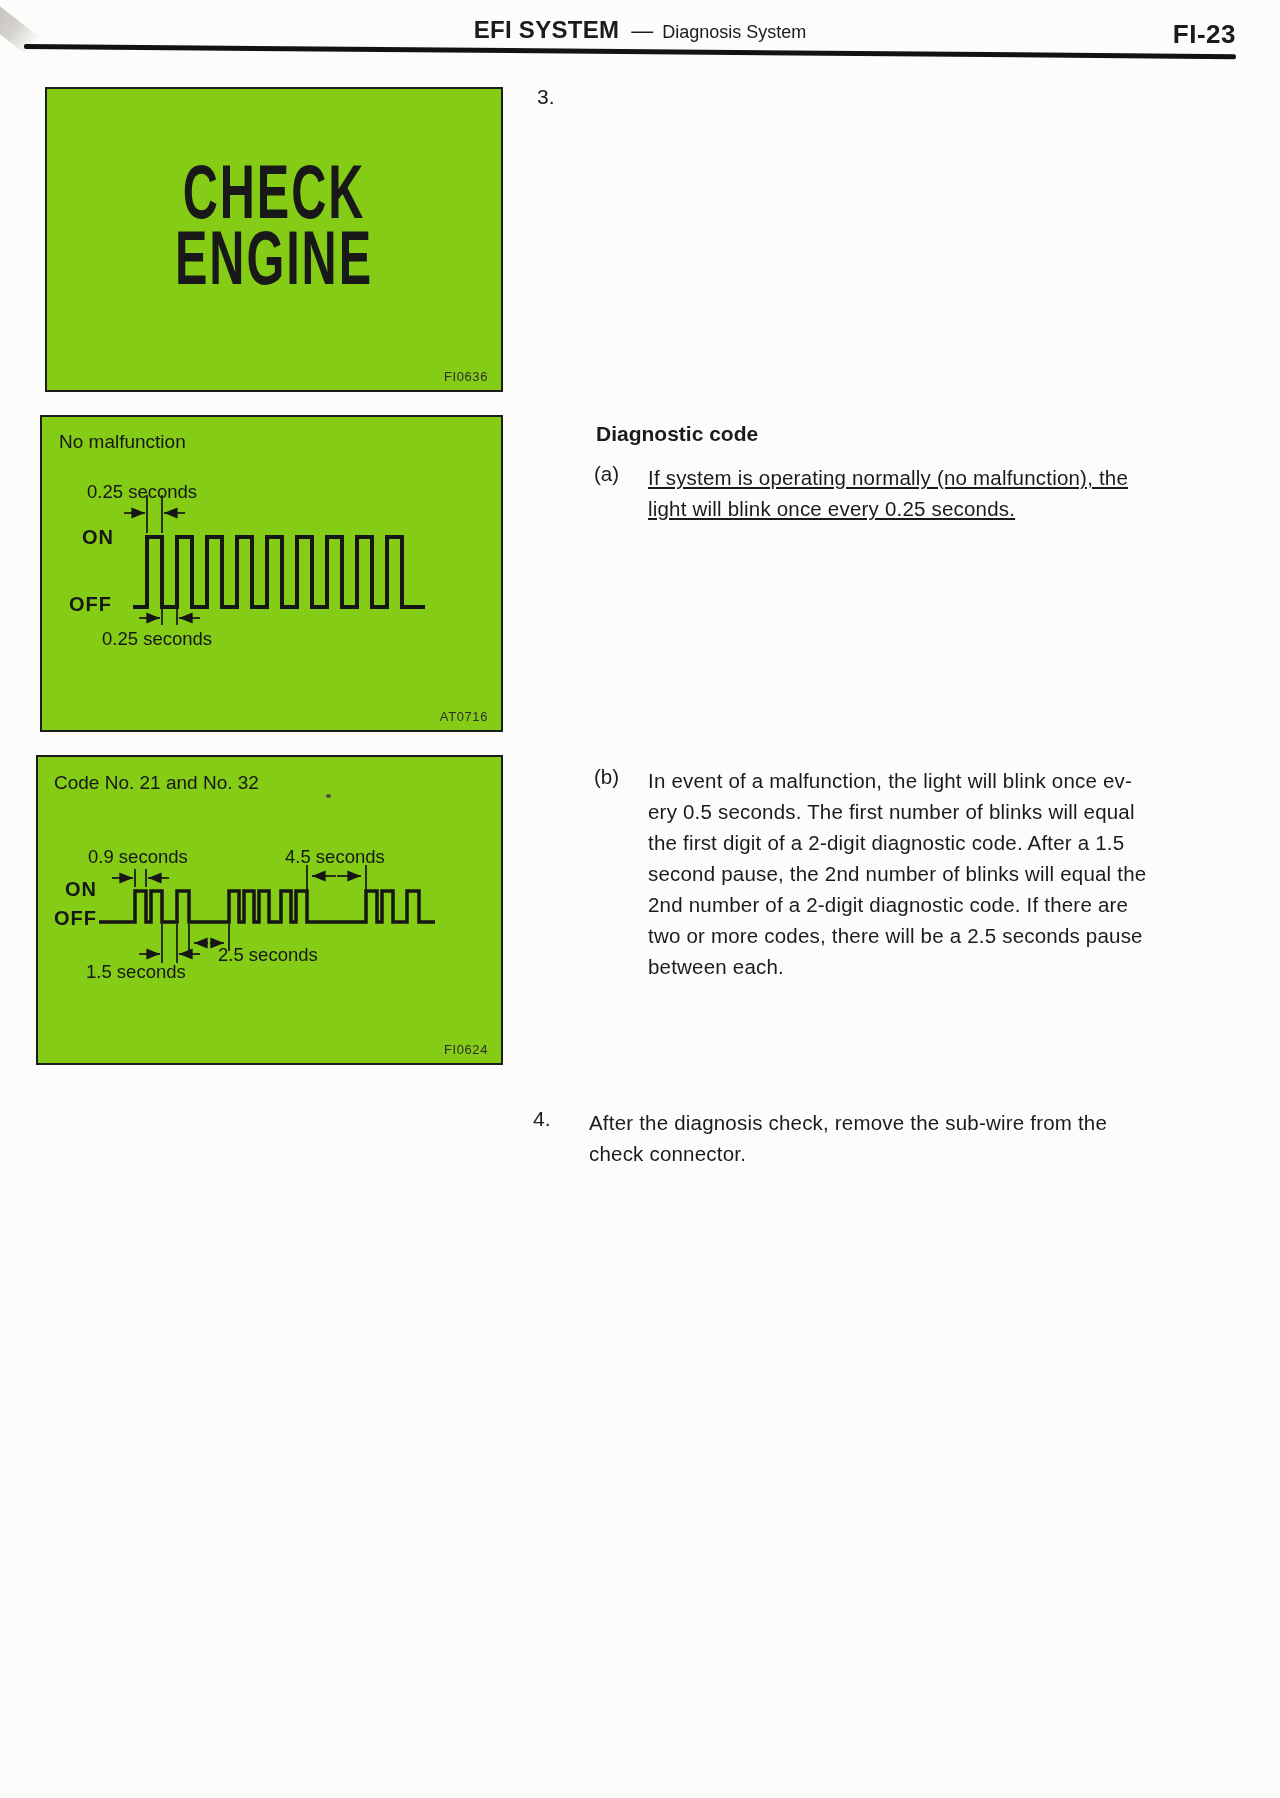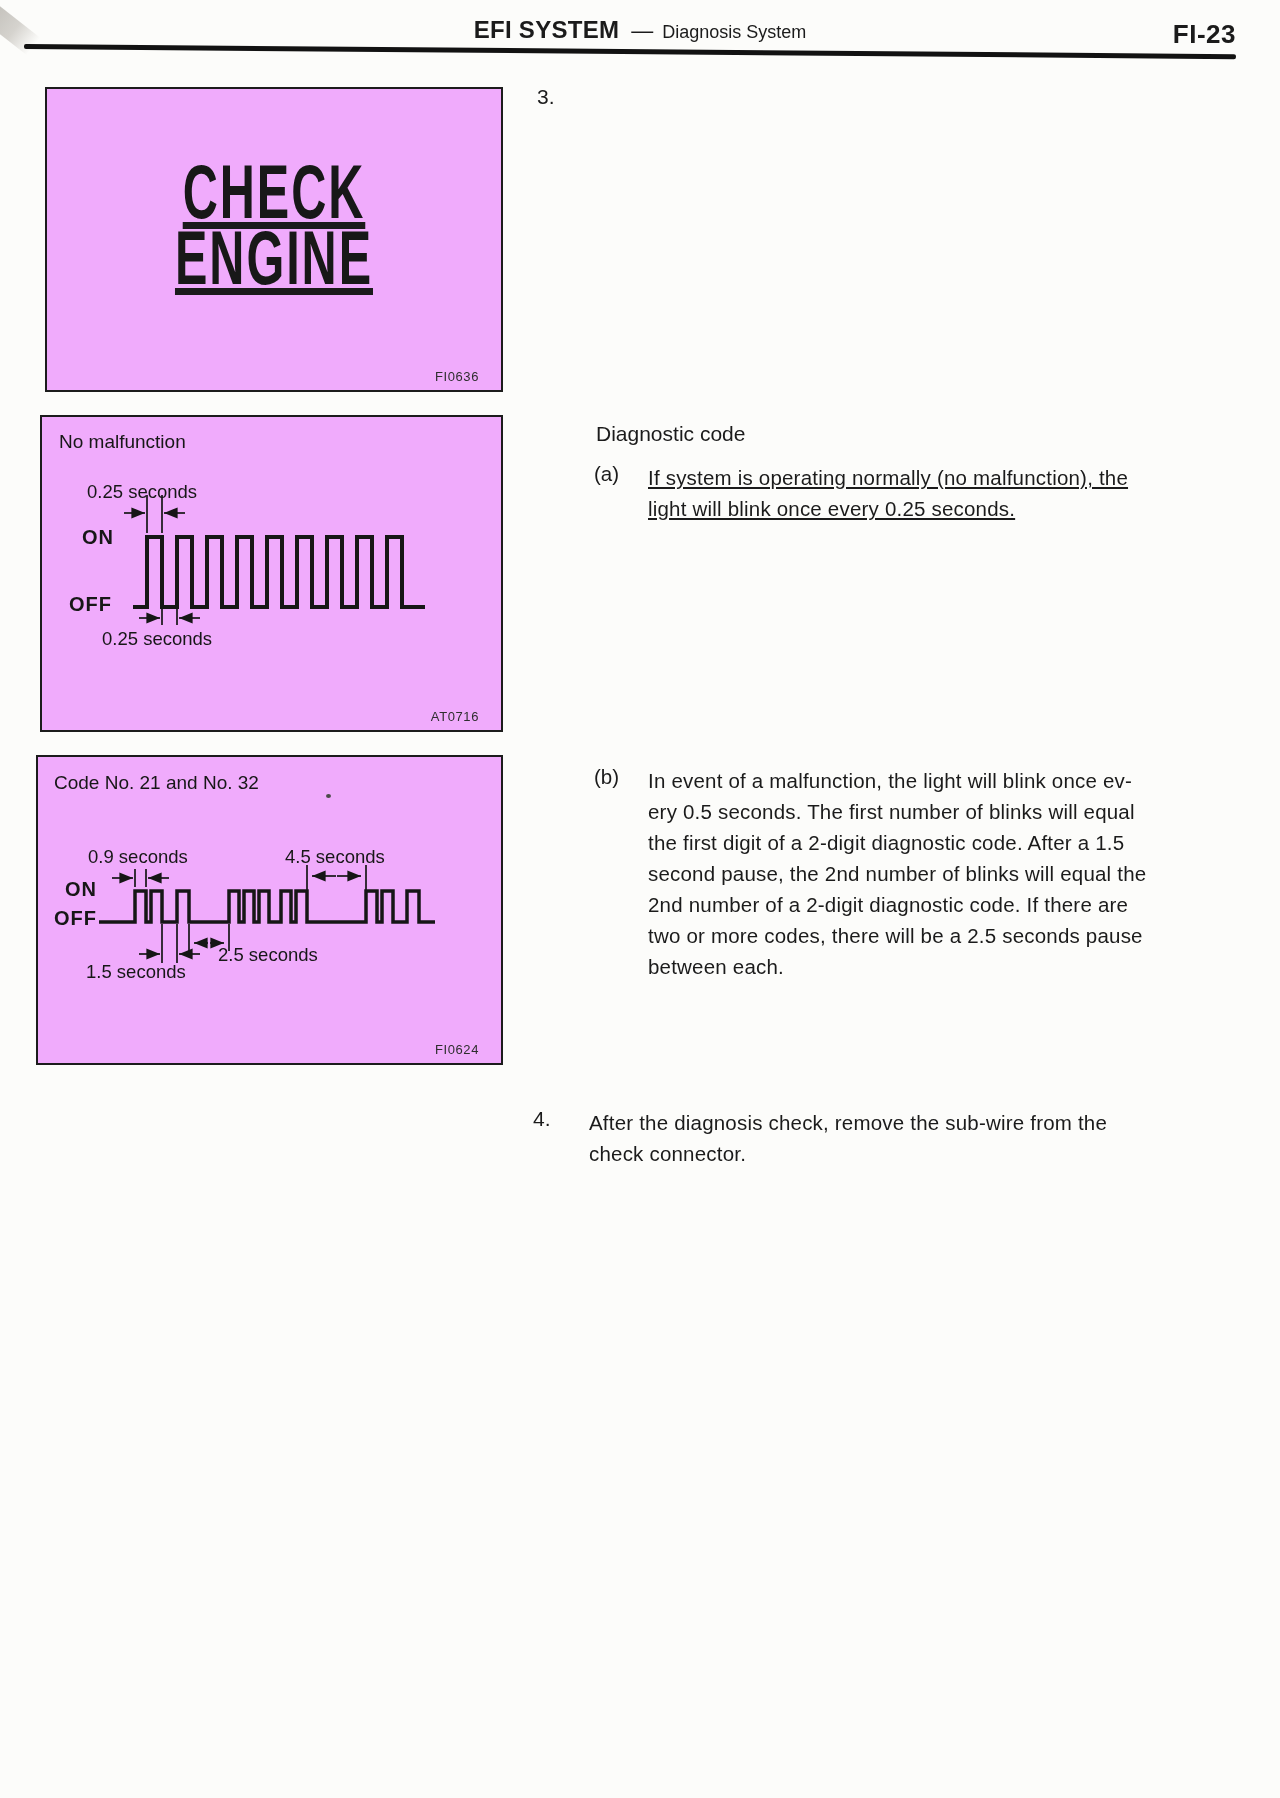--- a/index.html
+++ b/index.html
@@ -18,43 +18,43 @@
   .hdr-title{position:absolute; top:16px; left:50%; transform:translateX(-50%); white-space:nowrap;}
   .hdr-section{font-weight:bold; font-size:24px; letter-spacing:.3px;}
   .hdr-divider{font-size:22px; margin:0 9px 0 12px;}
   .hdr-subsection{font-size:18px;}
   .hdr-pagenum{position:absolute; top:19px; right:44px; font-weight:bold; font-size:26px; letter-spacing:.5px;}
   .hdr-rule{
     position:absolute; left:24px; top:44px; width:1212px; height:5px; background:#121212;
     transform:rotate(0.48deg); transform-origin:left center; border-radius:2px;
   }
   
-  .figbox{position:absolute; border:2.5px solid #1c1c1c; background:#f0abfc;text-decoration:underline;}
+  .figbox{position:absolute; border:2.5px solid #1c1c1c; background:#84cc16;}
   .box1{left:45px; top:87px; width:454px; height:301px;}
   .box2{left:40px; top:415px; width:459px; height:313px;}
   .box3{left:36px; top:755px; width:463px; height:306px;}
-  .figcode{position:absolute; right:22px; bottom:6px; font-size:13px; letter-spacing:.6px; color:#2e2e2e;text-align:right;}
+  .figcode{position:absolute; right:13px; bottom:6px; font-size:13px; letter-spacing:.6px; color:#2e2e2e;text-align:right;}
   
   .ce-wrap{
     margin-top:70px; text-align:center; transform:scaleX(0.64); transform-origin:50% 0;
     font-weight:bold; font-size:76px; line-height:66px; letter-spacing:3px; color:#181818;
   }
   
   .wl{position:absolute; font-size:18.5px; white-space:nowrap; color:#171717;}
   .wl-title{font-size:19px;}
   .wl-onoff{font-weight:bold; font-size:20px; letter-spacing:1px;}
   .wavesvg{position:absolute; left:0; top:0;}
   .wave{fill:none; stroke:#161616; stroke-linejoin:miter;}
   .dim line{stroke:#161616; stroke-width:1.7;}
   .ink-dot{position:absolute; width:5px; height:4px; border-radius:50%; background:#4a4a48;}
   
   .stepnum{position:absolute; font-size:21px; white-space:pre;}
   .body{position:absolute; font-size:20.5px; line-height:31px; white-space:pre; letter-spacing:.2px;}
   .submark{position:absolute; font-size:20.5px; white-space:pre;}
-  .dheading{position:absolute; margin:0; font-size:21px; font-weight:normal; white-space:pre;}
+  .dheading{position:absolute; margin:0; font-size:21px; font-weight:bold; white-space:pre;}
 </style>
 </head>
 <body>
 
 <div class="page">
 
   <div class="corner-artifact"></div>
 
   <div class="hdr-title">
     <span class="hdr-section">EFI SYSTEM</span><span class="hdr-divider">—</span><span class="hdr-subsection">Diagnosis System</span>

